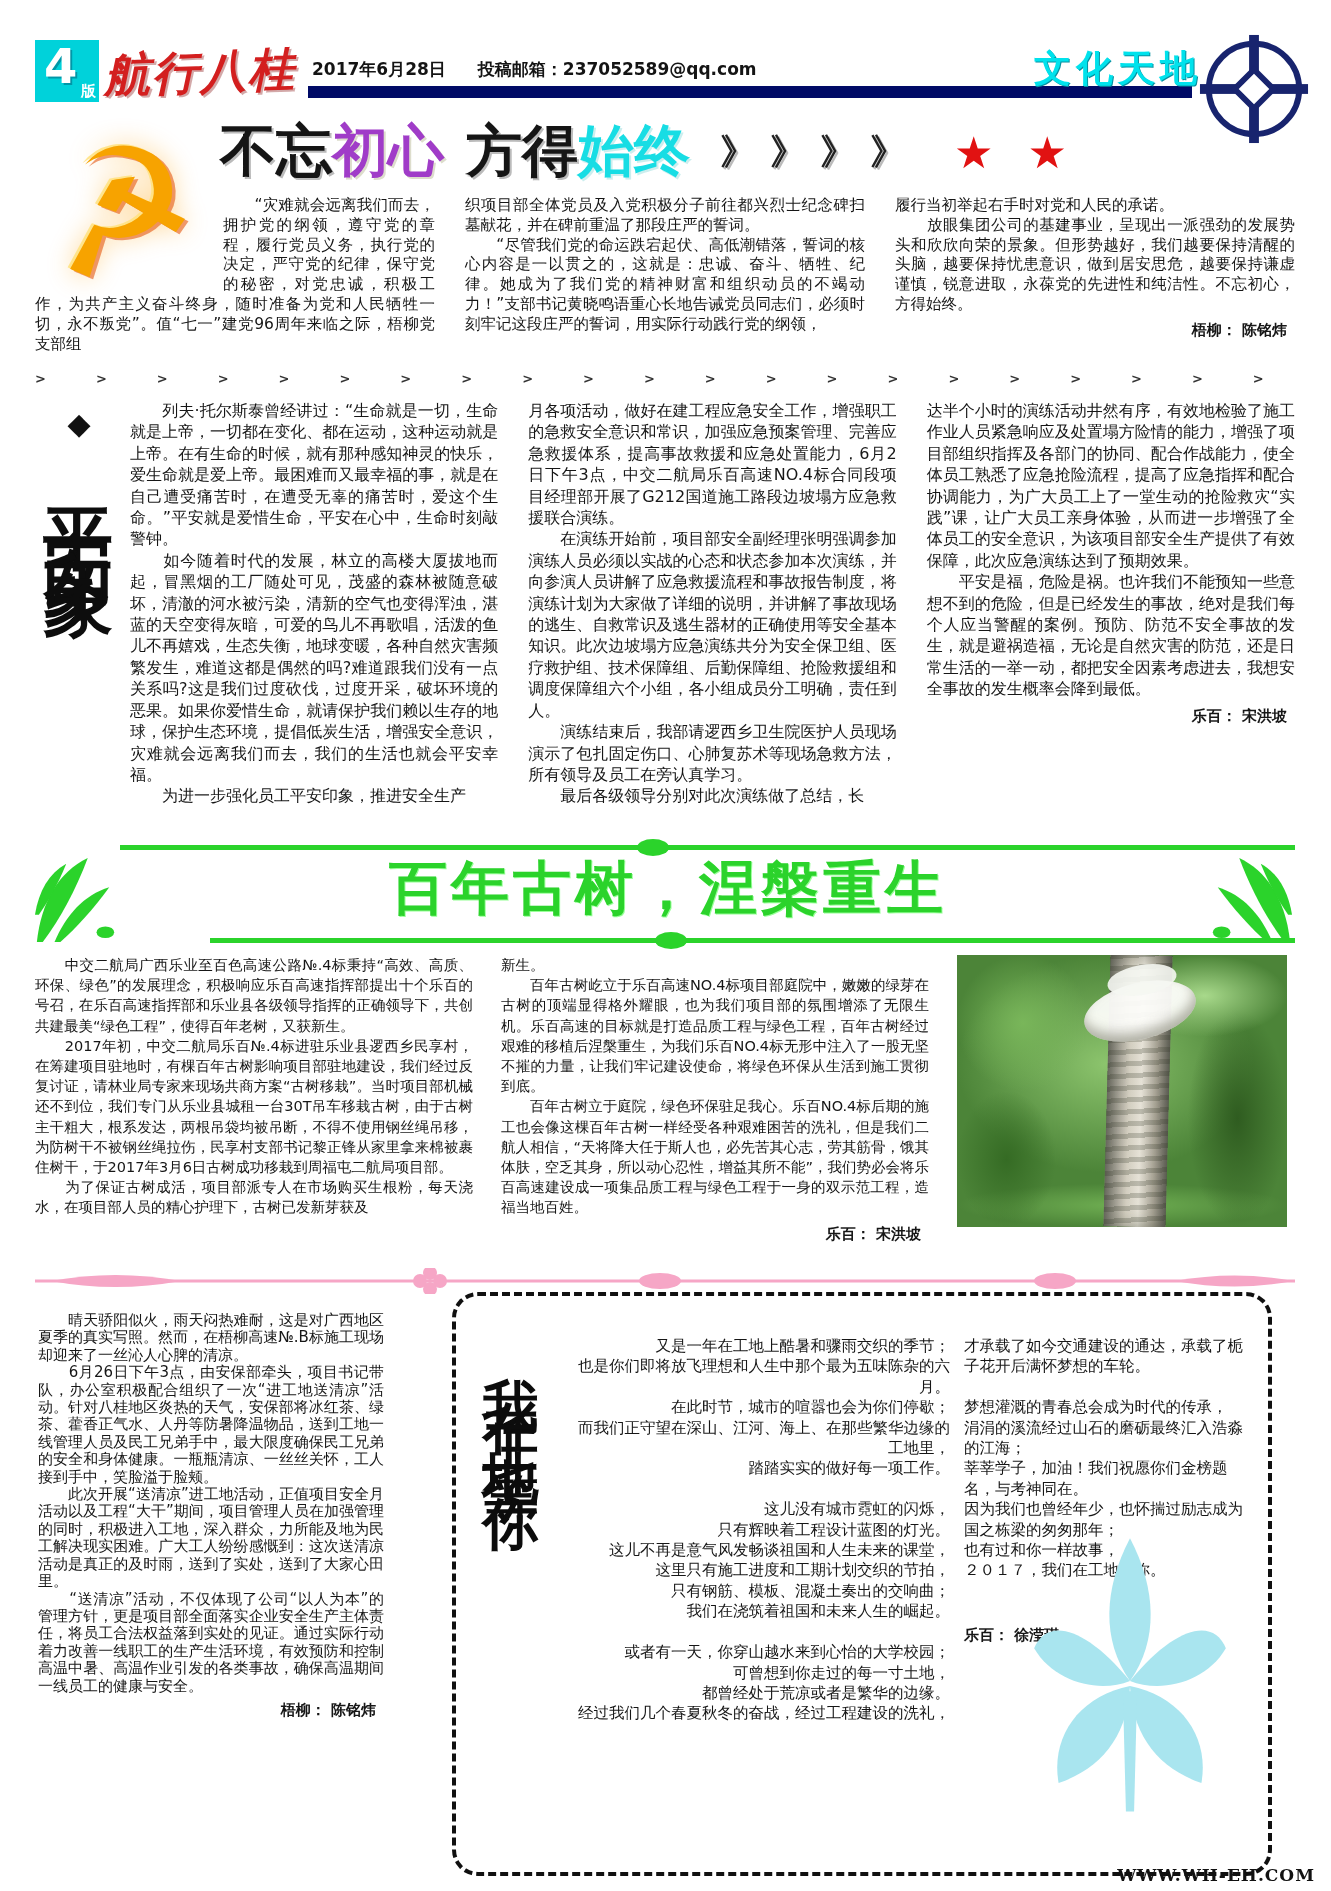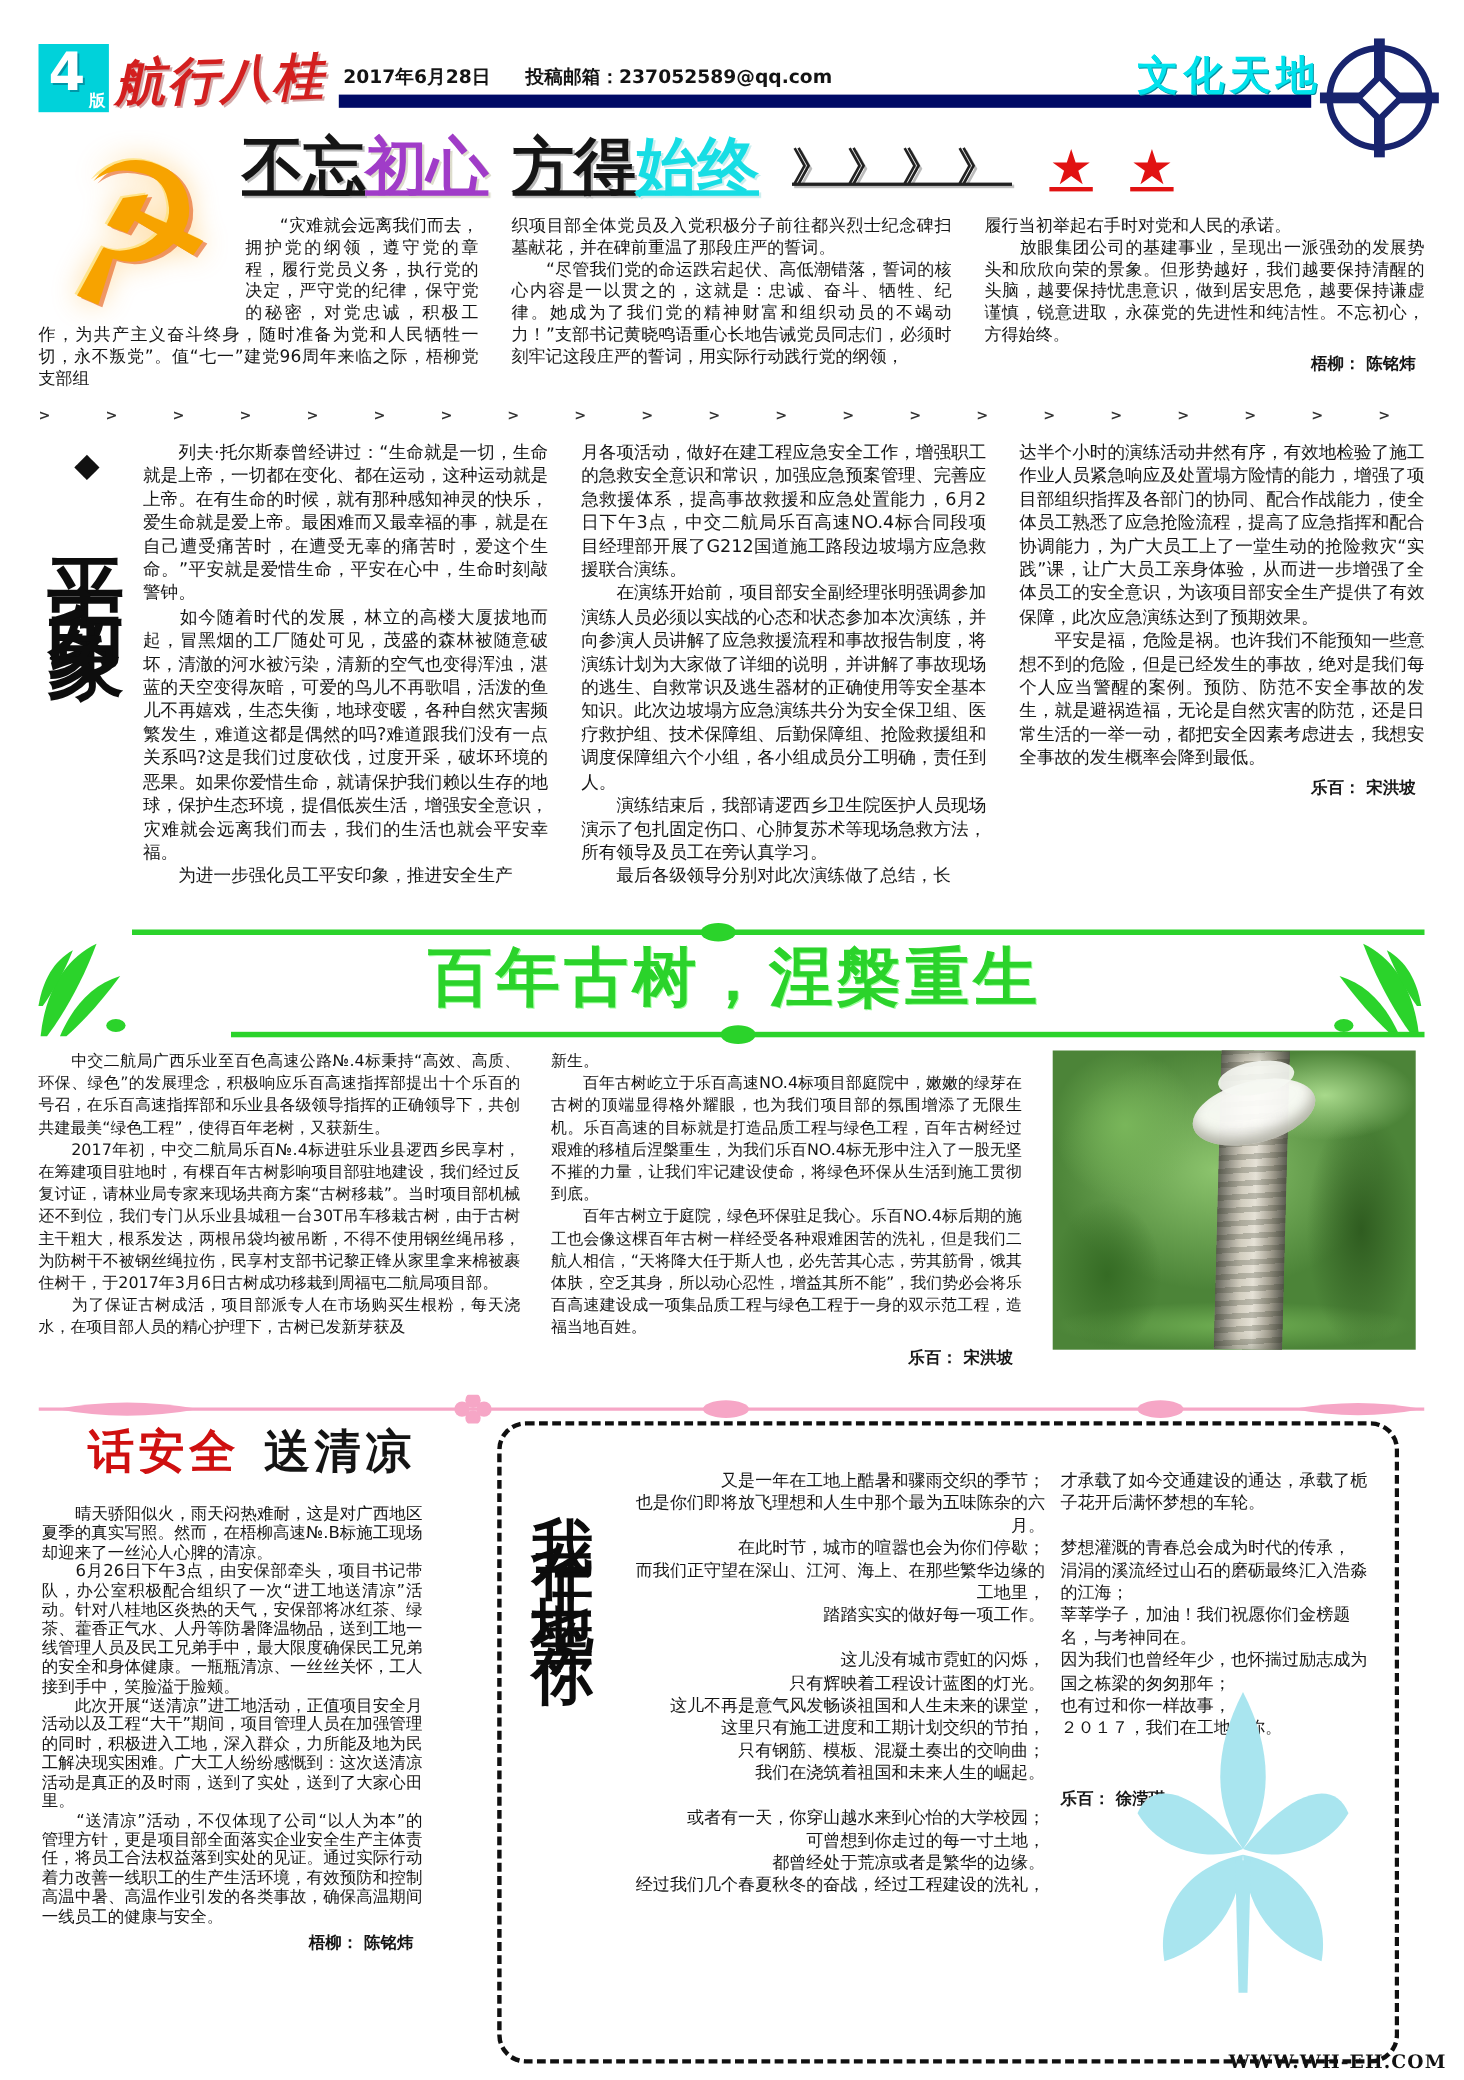--- a/index.html
+++ b/index.html
@@ -18,21 +18,21 @@
   .dateline{left:312px;top:58px;display:flex;gap:32px;font-size:17px;font-weight:bold;color:#141414;}
   .navybar{left:308px;top:86px;width:884px;height:12px;background:#000a66;}
   .section-title{left:1034px;top:44px;font-size:37px;font-weight:900;color:#00e2ec;
                  letter-spacing:5px;text-shadow:1px 1px 0 #0790a0;}
   .compass{left:1198px;top:32px;width:112px;height:114px;}
   
   .emblem{left:24px;top:108px;width:194px;height:210px;font-size:168px;line-height:206px;
           text-align:center;color:#f7a300;transform:rotate(-12deg);
           text-shadow:3px 3px 0 rgba(226,74,0,.55),-2px -2px 0 rgba(255,226,130,.9),0 0 26px rgba(255,160,0,.45);}
   .headline{left:220px;top:116px;height:72px;display:flex;align-items:center;white-space:nowrap;}
-  .headline span{font-size:56px;font-weight:900;text-decoration:underline;}
+  .headline span{font-size:56px;font-weight:900;}
   .hl-black{color:#151515;text-shadow:2px 2px 0 #bbb;}
   .hl-purple{color:#a03cc8;text-shadow:2px 2px 0 #ddc;}
   .hl-cyan{color:#17dde4;text-shadow:2px 2px 0 #cee;}
   .hl-gap{width:22px;}
   .chevrons{font-size:36px !important;font-weight:bold !important;letter-spacing:14px;
             color:#222;margin-left:30px;}
   .star{color:#e11212;font-size:44px !important;margin-left:34px;text-shadow:none;}
   .a1cols{left:35px;top:196px;width:1260px;display:flex;gap:30px;}
   .a1col{width:400px;font-size:15.5px;line-height:19.8px;}
   .emblem-spacer{float:left;width:188px;height:80px;}
@@ -211,24 +211,20 @@
         <circle cx="395" cy="21" r="7"></circle>
       <circle cx="385" cy="13" r="7"></circle>
         <circle cx="405" cy="13" r="7"></circle>
       <ellipse cx="625" cy="13" rx="21" ry="8"></ellipse>
       <ellipse cx="1020" cy="13" rx="21" ry="8"></ellipse>
       <path d="M1140,13 Q1200,2 1258,13 Q1200,24 1140,13 Z"></path>
     </g>
   </svg>
 
   <div class="abs a4">
-    <div class="a4title">
-      <span class="a4red">话安全</span>
-      <span class="a4black">送清凉</span>
-    </div>
     <div class="a4body coltext">　　晴天骄阳似火，雨天闷热难耐，这是对广西地区夏季的真实写照。然而，在梧柳高速№.B标施工现场却迎来了一丝沁人心脾的清凉。
 　　6月26日下午3点，由安保部牵头，项目书记带队，办公室积极配合组织了一次“进工地送清凉”活动。针对八桂地区炎热的天气，安保部将冰红茶、绿茶、藿香正气水、人丹等防暑降温物品，送到工地一线管理人员及民工兄弟手中，最大限度确保民工兄弟的安全和身体健康。一瓶瓶清凉、一丝丝关怀，工人接到手中，笑脸溢于脸颊。
 　　此次开展“送清凉”进工地活动，正值项目安全月活动以及工程“大干”期间，项目管理人员在加强管理的同时，积极进入工地，深入群众，力所能及地为民工解决现实困难。广大工人纷纷感慨到：这次送清凉活动是真正的及时雨，送到了实处，送到了大家心田里。
 　　“送清凉”活动，不仅体现了公司“以人为本”的管理方针，更是项目部全面落实企业安全生产主体责任，将员工合法权益落到实处的见证。通过实际行动着力改善一线职工的生产生活环境，有效预防和控制高温中暑、高温作业引发的各类事故，确保高温期间一线员工的健康与安全。</div>
     <div class="byline">梧柳： 陈铭炜</div>
   </div>
 
   <div class="abs poembox">
     <div class="poemvert">我在工地等你</div>
     <div class="poemcol1 coltext" style="text-align:right;">又是一年在工地上酷暑和骤雨交织的季节；

